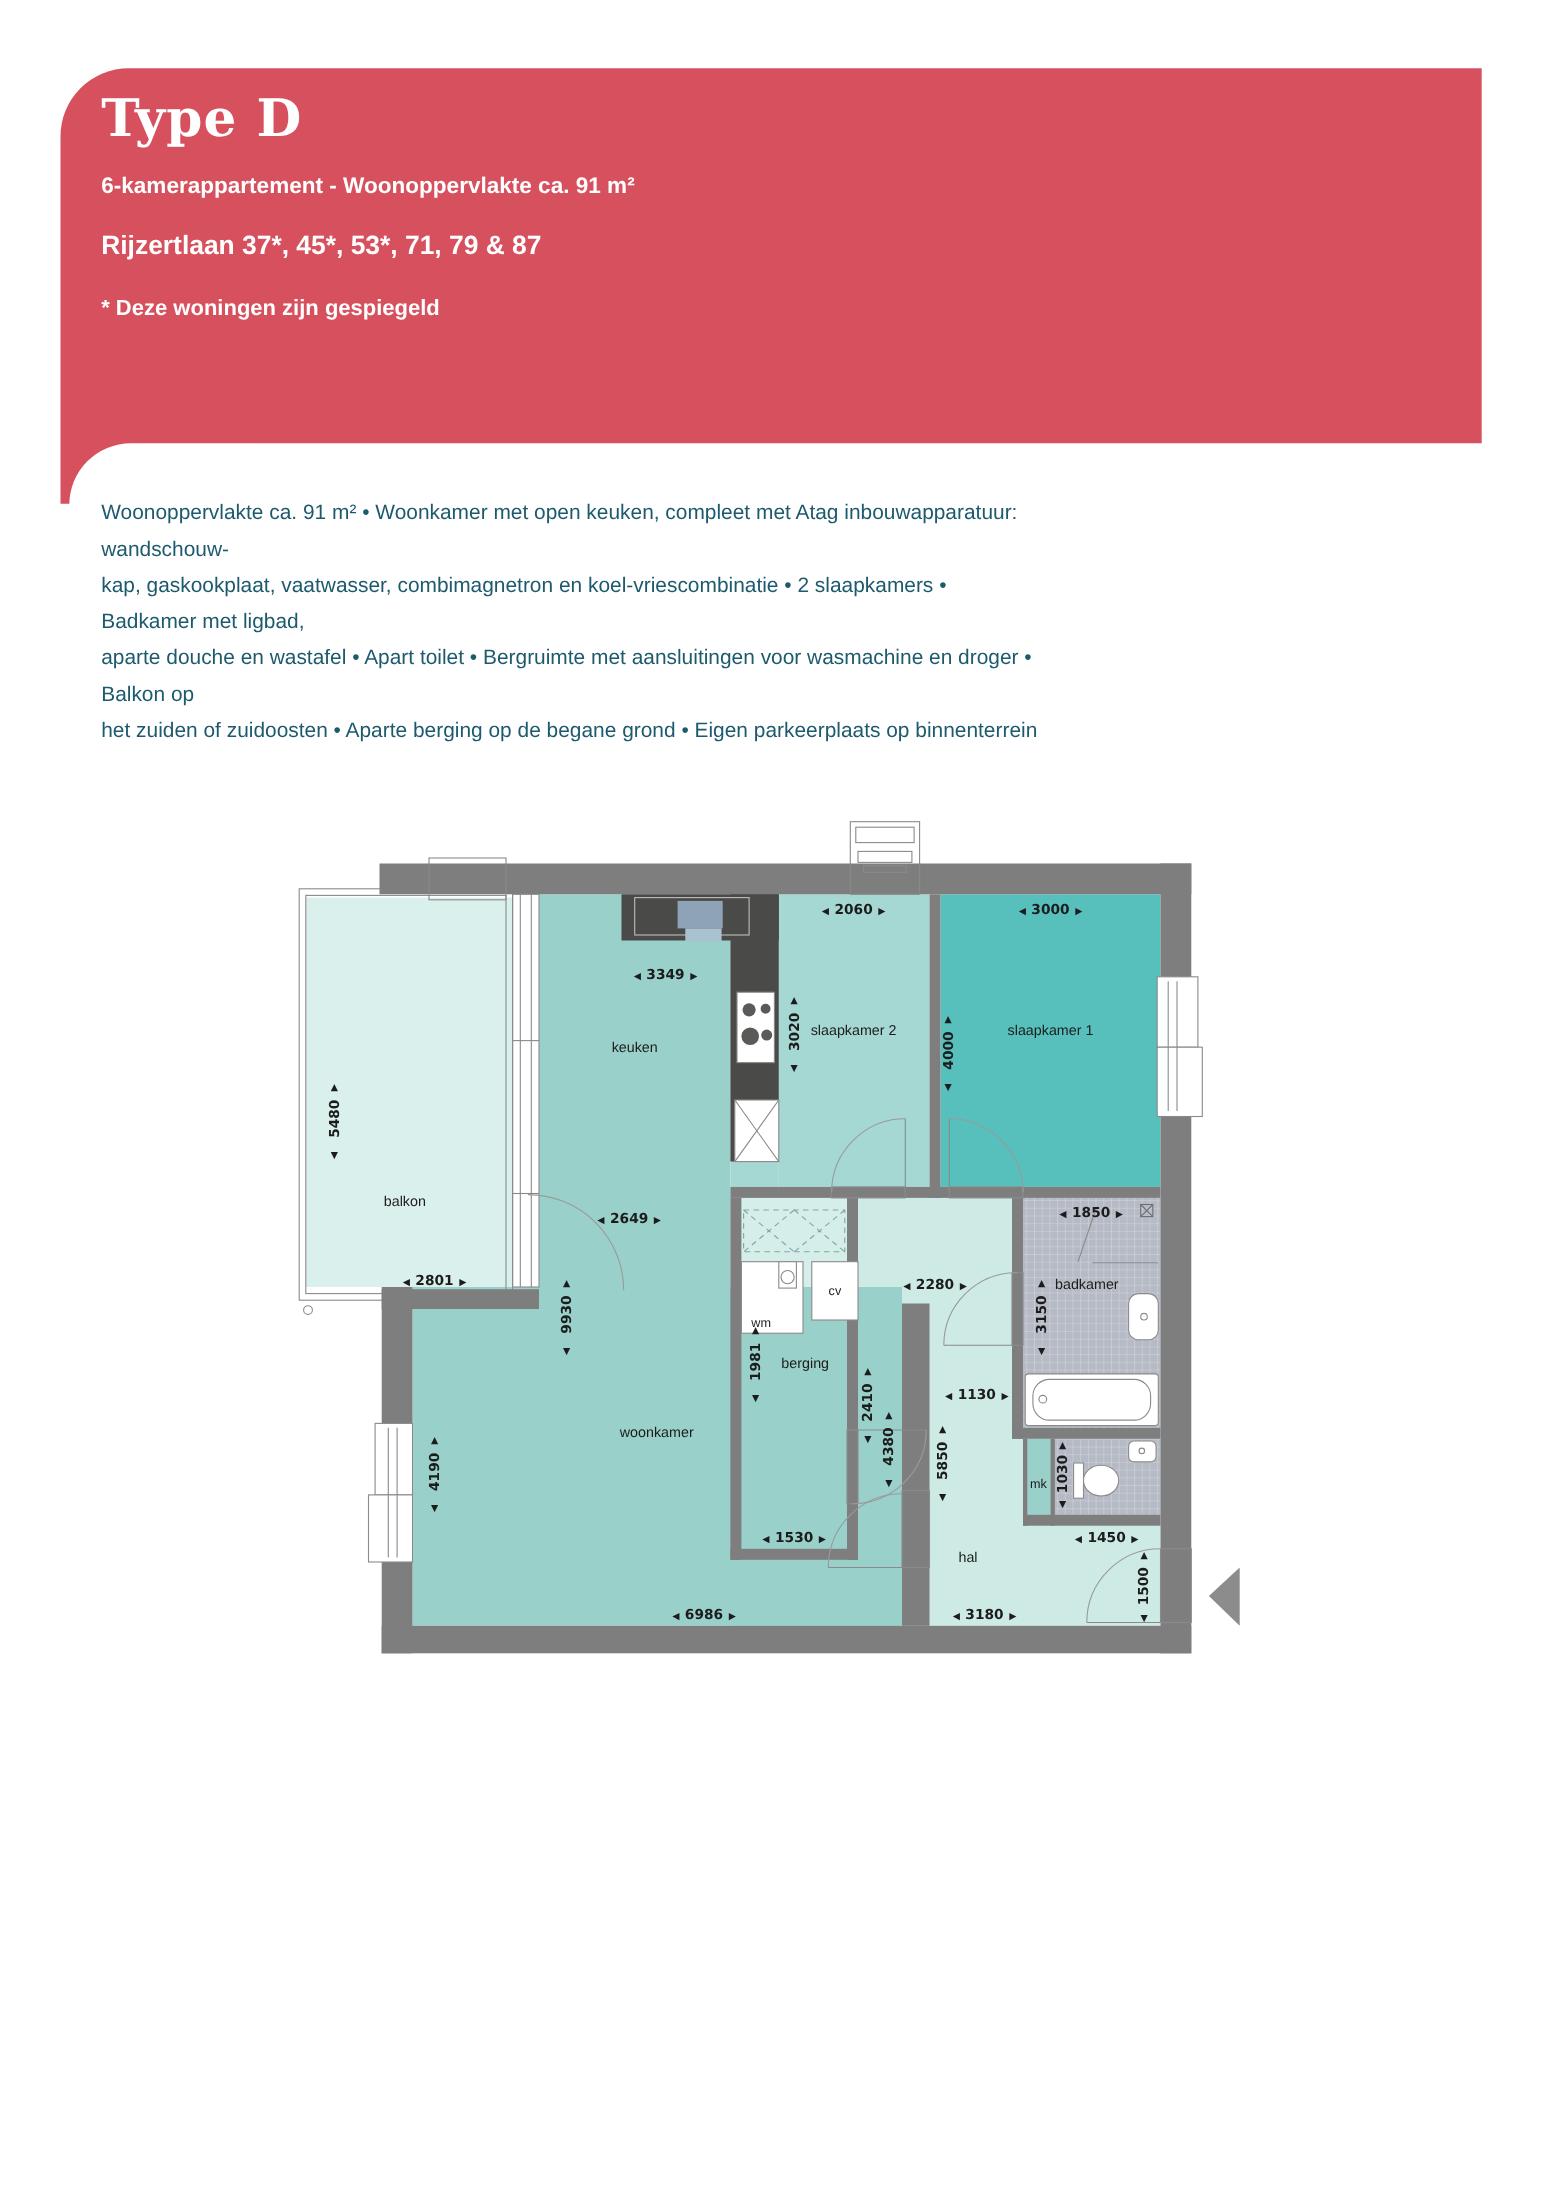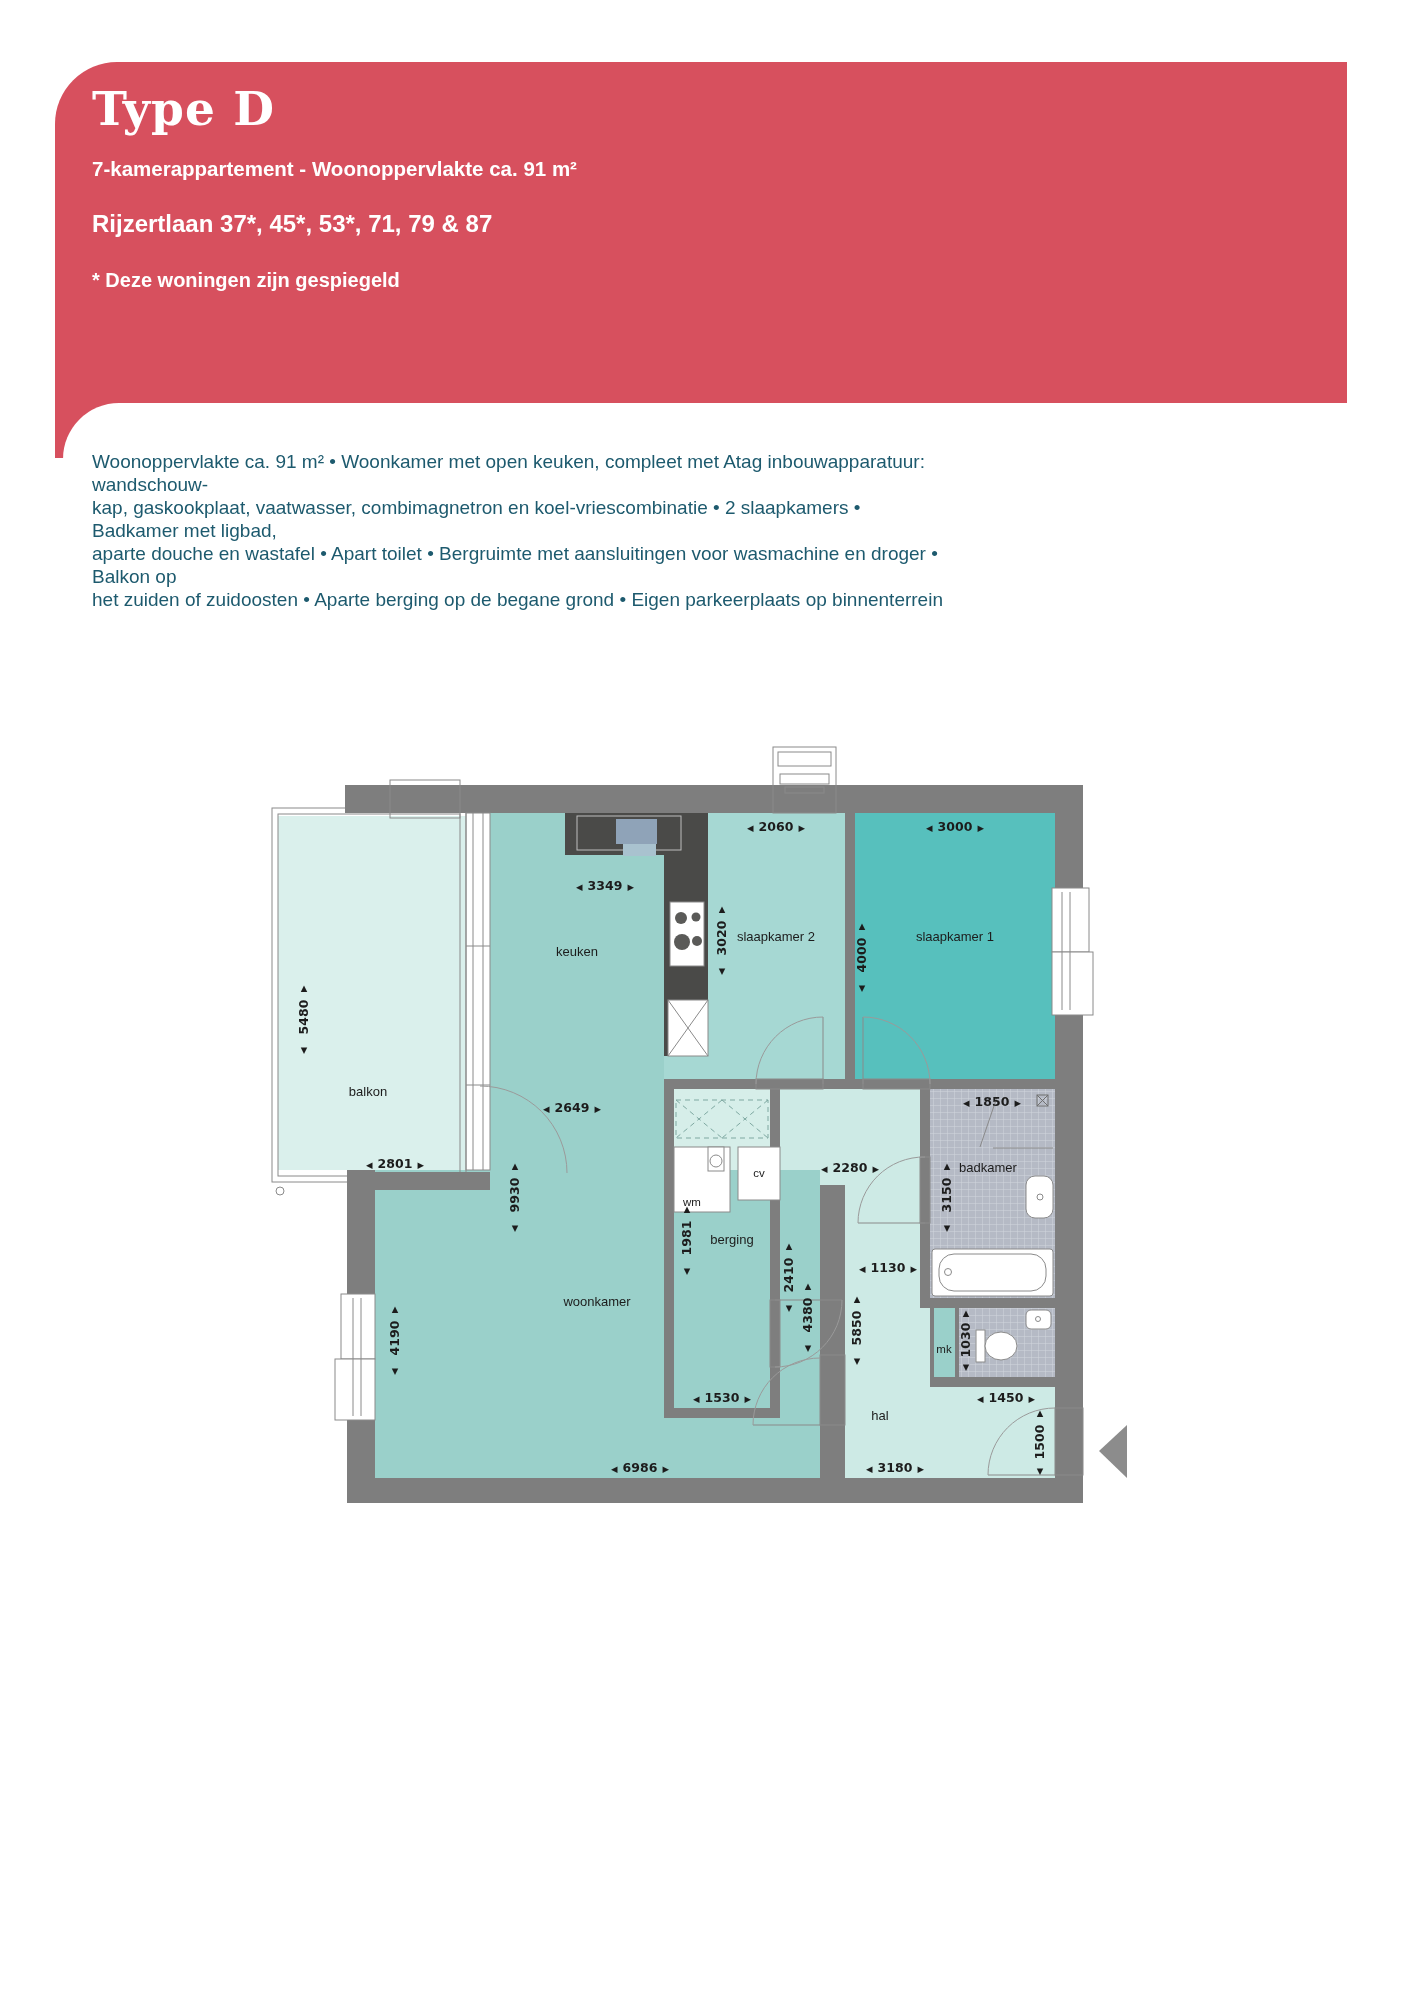--- a/index.html
+++ b/index.html
@@ -19,21 +19,21 @@
   .white-overlay{position:absolute;left:63px;top:403px;width:1351px;height:130px;
     background:#fff;border-top-left-radius:56px;}
   .card-content{position:absolute;left:92px;top:62px;width:1000px;color:#fff;}
   .card-title{font-family:"DejaVu Serif", serif;font-weight:bold;font-size:47px;
     line-height:1.05;margin-top:22px;letter-spacing:1px;}
   .card-subtitle{font-size:20.5px;font-weight:bold;margin-top:24px;}
   .card-address{font-size:24px;font-weight:bold;margin-top:29px;}
   .card-footnote{font-size:20px;font-weight:bold;margin-top:31px;}
 
   .description{position:absolute;left:92px;top:450px;width:860px;
-    color:var(--text-teal);font-size:19px;line-height:23px;white-space:pre-line;}
+    color:var(--text-teal);font-size:19px;line-height:33px;white-space:pre-line;}
 
   .plan{position:absolute;left:240px;top:580px;width:900px;height:960px;}
 
   .room-label{font-family:"Liberation Sans",sans-serif;font-size:13px;fill:var(--ink);}
   .room-label.small{font-size:11.5px;}
   .dim{font-family:"DejaVu Sans",sans-serif;font-size:12.5px;font-weight:bold;fill:var(--ink);}
   .dim-arrow{font-family:"DejaVu Sans",sans-serif;font-size:8.5px;fill:var(--ink);}
   .wallline{stroke:#8a8a8a;stroke-width:1;fill:none;}
   .arc{stroke:#9a9a9a;stroke-width:1;fill:none;}
   .fixture{fill:#fff;stroke:#8a8a8a;stroke-width:1;}
@@ -44,21 +44,21 @@
 </style>
 </head>
 <body>
 
 <div id="page">
 
   <div class="red-card"></div>
   <div class="white-overlay"></div>
   <div class="card-content">
     <div class="card-title">Type D</div>
-    <div class="card-subtitle">7-kamerappartement - Woonoppervlakte ca. 91 m²</div>
+    <div class="card-subtitle">6-kamerappartement - Woonoppervlakte ca. 91 m²</div>
     <div class="card-address">Rijzertlaan 37*, 45*, 53*, 71, 79 &amp; 87</div>
     <div class="card-footnote">* Deze woningen zijn gespiegeld</div>
   </div>
 
   <div class="description">Woonoppervlakte ca. 91 m² • Woonkamer met open keuken, compleet met Atag inbouwapparatuur: wandschouw-
 kap, gaskookplaat, vaatwasser, combimagnetron en koel-vriescombinatie • 2 slaapkamers • Badkamer met ligbad,
 aparte douche en wastafel • Apart toilet • Bergruimte met aansluitingen voor wasmachine en droger • Balkon op
 het zuiden of zuidoosten • Aparte berging op de begane grond • Eigen parkeerplaats op binnenterrein</div>
 
   <div class="plan">

